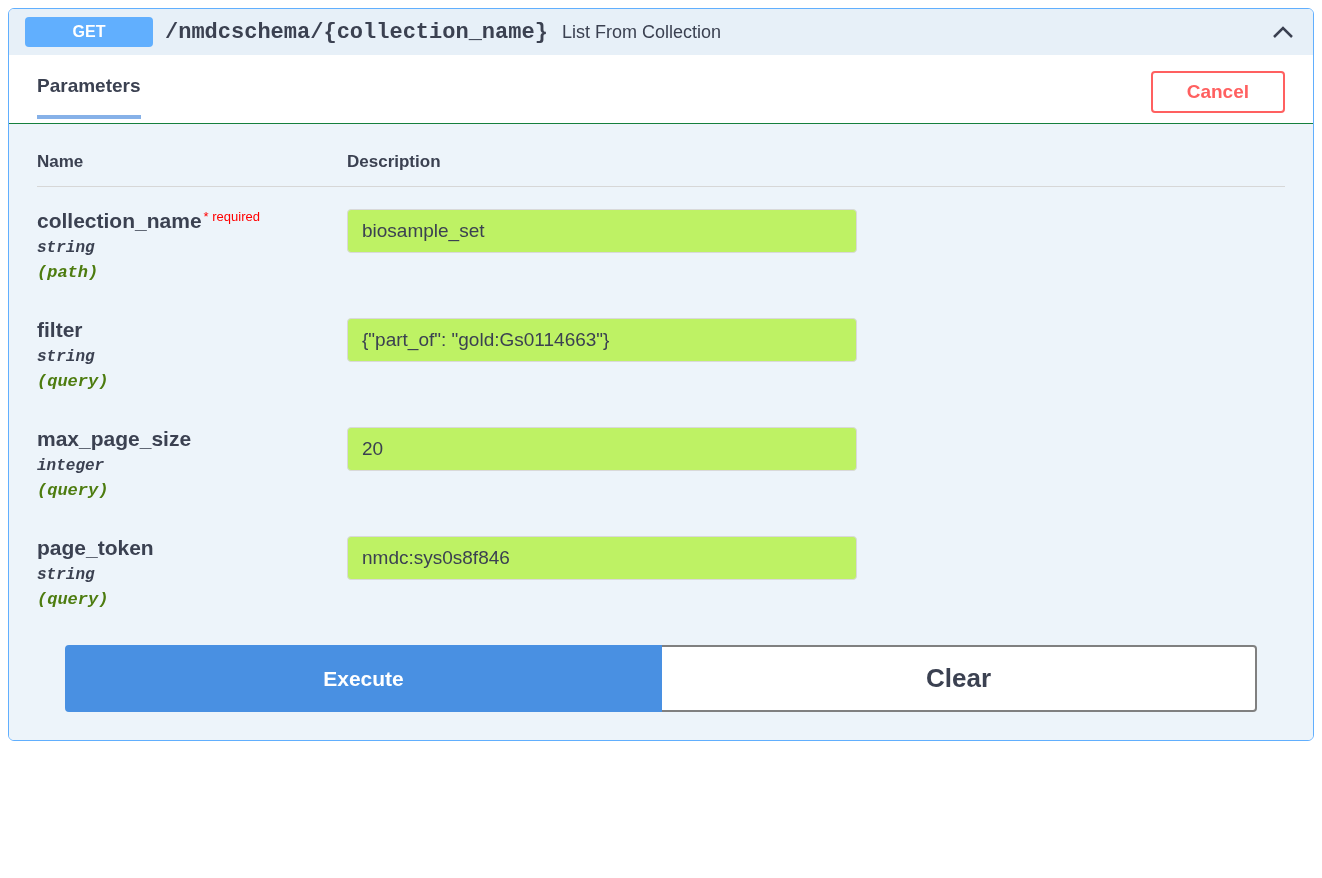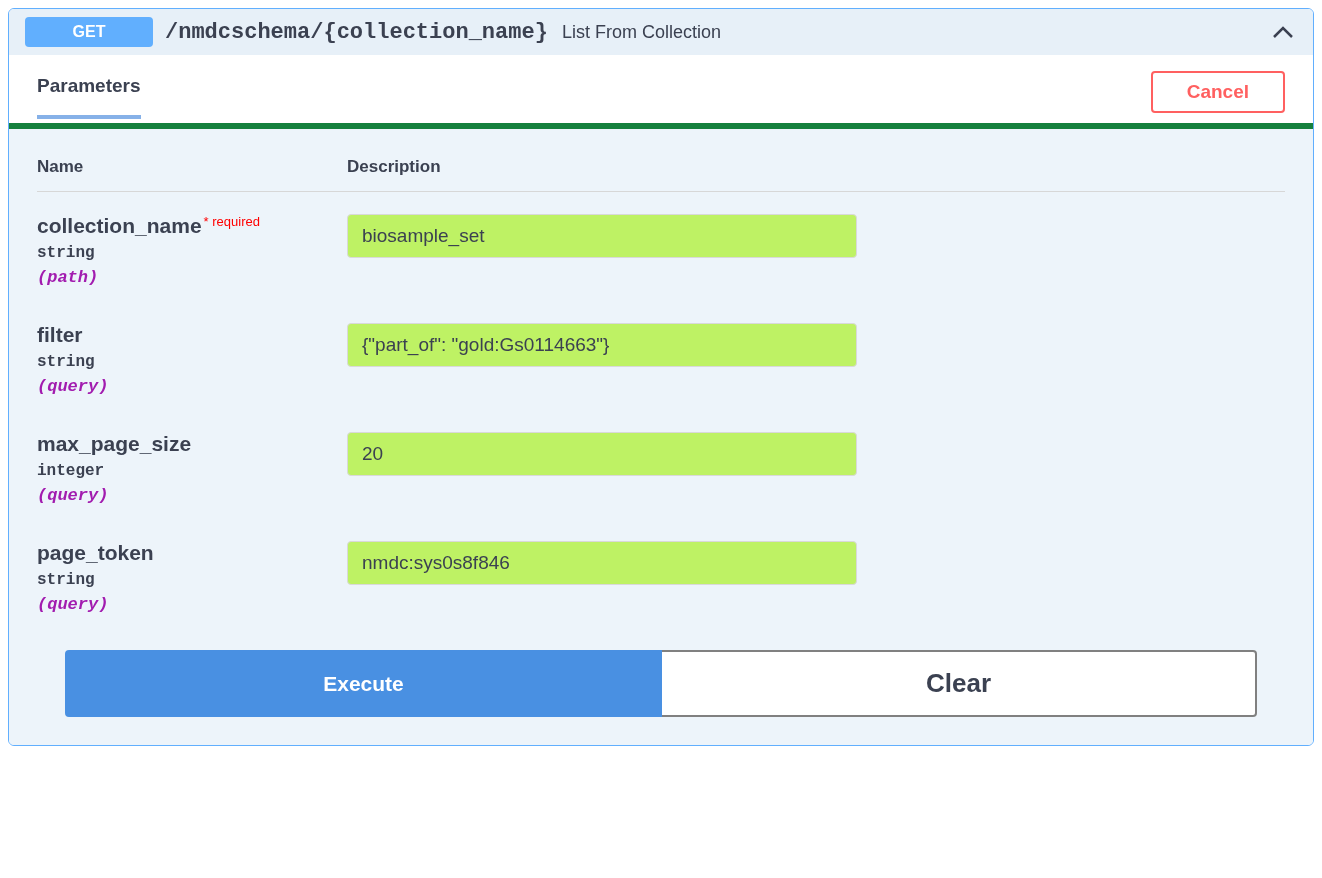--- a/index.html
+++ b/index.html
@@ -53,21 +53,21 @@
       display: flex;
       align-items: center;
       justify-content: center;
     }
     .chevron svg { stroke: #3b4151; stroke-width: 2.5; fill: none; }
     .params-header {
       display: flex;
       align-items: center;
       justify-content: space-between;
       padding: 16px 28px 0 28px;
-      border-bottom: 6px solid #15803d;
+      border-bottom: 1px solid #15803d;
       background: #fff;
     }
     .tab-label {
       font-size: 19px;
       font-weight: 700;
       color: #3b4151;
       padding-bottom: 18px;
       border-bottom: 4px solid #86b1e8;
     }
     .cancel-button {
@@ -120,27 +120,28 @@
       font-weight: 400;
       vertical-align: top;
       margin-left: 2px;
     }
     .param-type {
       font-family: "Courier New", monospace;
       font-weight: 700;
       font-size: 16px;
       color: #3b4151;
       margin-top: 6px;
+      font-style: italic;
     }
     .param-in {
       font-family: "Courier New", monospace;
       font-weight: 700;
       font-style: italic;
       font-size: 17px;
-      color: #a21caf;
+      color: #4d7c0f;
       margin-top: 6px;
     }
     .param-input-col {
       flex: 0 0 510px;
     }
     .param-input {
       width: 100%;
       padding: 10px 14px;
       font-size: 19px;
       border: 1px solid #d9d9d9;

